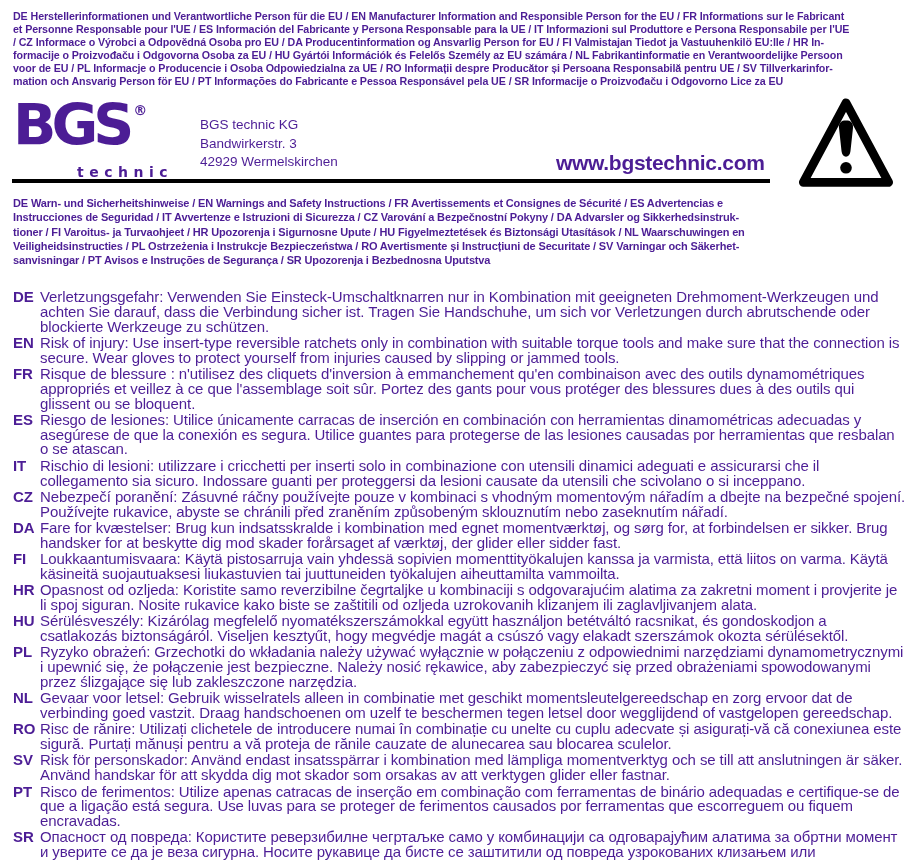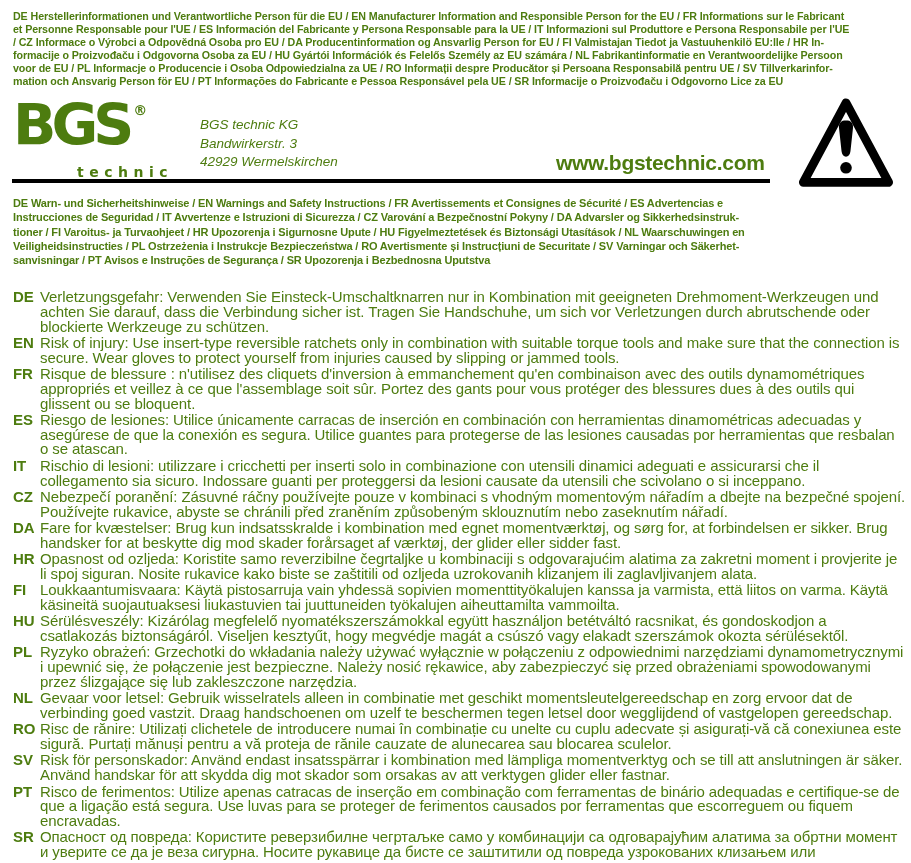--- a/index.html
+++ b/index.html
@@ -1,21 +1,21 @@
 <!DOCTYPE html>
 <html><head>
 <meta charset="utf-8">
 <style>
   * { margin:0; padding:0; box-sizing:border-box; }
   html, body { background:#ffffff; }
   .page {
     position:relative;
     width:911px; height:863px;
     background:#ffffff;
-    color:#4d7c0f;
+    color:#4c1d95;
     font-family:"Liberation Sans", sans-serif;
     overflow:hidden;
   }
   .top-header {
     position:absolute; left:13px; top:10px; width:893px;
     font-weight:bold; font-size:10.7px; line-height:13px;
     letter-spacing:-0.1px; white-space:pre-line;
   }
   .brand-row { position:absolute; left:0; top:96px; width:905px; height:100px; }
   .logo { position:absolute; left:13px; top:2px; width:160px; }
@@ -27,21 +27,21 @@
   .logo-reg { font-size:14px; letter-spacing:0; position:relative; top:-30px; left:4px; }
   .logo-technic {
     font-family:"DejaVu Sans", sans-serif;
     font-weight:bold; font-size:14px; letter-spacing:5.5px;
     margin-left:64px; margin-top:-3px;
   }
   .address, .contact {
     position:absolute; top:20px;
     font-size:13.5px; line-height:18.5px; white-space:pre-line;
   }
-  .address { left:200px;font-style:italic; }
+  .address { left:200px; }
   .contact { left:384px; }
   .website {
     position:absolute; left:556px; top:55px;
     font-size:21px; font-weight:bold; letter-spacing:-0.3px;text-align:center;
   }
   .triangle { position:absolute; left:796px; top:0px; width:100px; height:97px; }
   .rule { position:absolute; left:12px; top:179px; width:758px; height:3.5px; background:#000; }
   .safety-header {
     position:absolute; left:13px; top:196px; width:893px;
     font-weight:bold; font-size:11px; line-height:14.3px;
@@ -113,26 +113,26 @@
       </div>
     <div class="entry">
         <span class="code">CZ</span>
         <span class="text">Nebezpečí poranění: Zásuvné ráčny používejte pouze v kombinaci s vhodným momentovým nářadím a dbejte na bezpečné spojení. Používejte rukavice, abyste se chránili před zraněním způsobeným sklouznutím nebo zaseknutím nářadí.</span>
       </div>
     <div class="entry">
         <span class="code">DA</span>
         <span class="text">Fare for kvæstelser: Brug kun indsatsskralde i kombination med egnet momentværktøj, og sørg for, at forbindelsen er sikker. Brug handsker for at beskytte dig mod skader forårsaget af værktøj, der glider eller sidder fast.</span>
       </div>
     <div class="entry">
+        <span class="code">FI</span>
+        <span class="text">Loukkaantumisvaara: Käytä pistosarruja vain yhdessä sopivien momenttityökalujen kanssa ja varmista, että liitos on varma. Käytä käsineitä suojautuaksesi liukastuvien tai juuttuneiden työkalujen aiheuttamilta vammoilta.</span>
+      </div>
+    <div class="entry">
         <span class="code">HR</span>
         <span class="text">Opasnost od ozljeda: Koristite samo reverzibilne čegrtaljke u kombinaciji s odgovarajućim alatima za zakretni moment i provjerite je li spoj siguran. Nosite rukavice kako biste se zaštitili od ozljeda uzrokovanih klizanjem ili zaglavljivanjem alata.</span>
-      </div>
-    <div class="entry">
-        <span class="code">FI</span>
-        <span class="text">Loukkaantumisvaara: Käytä pistosarruja vain yhdessä sopivien momenttityökalujen kanssa ja varmista, että liitos on varma. Käytä käsineitä suojautuaksesi liukastuvien tai juuttuneiden työkalujen aiheuttamilta vammoilta.</span>
       </div>
     <div class="entry">
         <span class="code">HU</span>
         <span class="text">Sérülésveszély: Kizárólag megfelelő nyomatékszerszámokkal együtt használjon betétváltó racsnikat, és gondoskodjon a csatlakozás biztonságáról. Viseljen kesztyűt, hogy megvédje magát a csúszó vagy elakadt szerszámok okozta sérülésektől.</span>
       </div>
     <div class="entry">
         <span class="code">PL</span>
         <span class="text">Ryzyko obrażeń: Grzechotki do wkładania należy używać wyłącznie w połączeniu z odpowiednimi narzędziami dynamometrycznymi i upewnić się, że połączenie jest bezpieczne. Należy nosić rękawice, aby zabezpieczyć się przed obrażeniami spowodowanymi przez ślizgające się lub zakleszczone narzędzia.</span>
       </div>
     <div class="entry">

